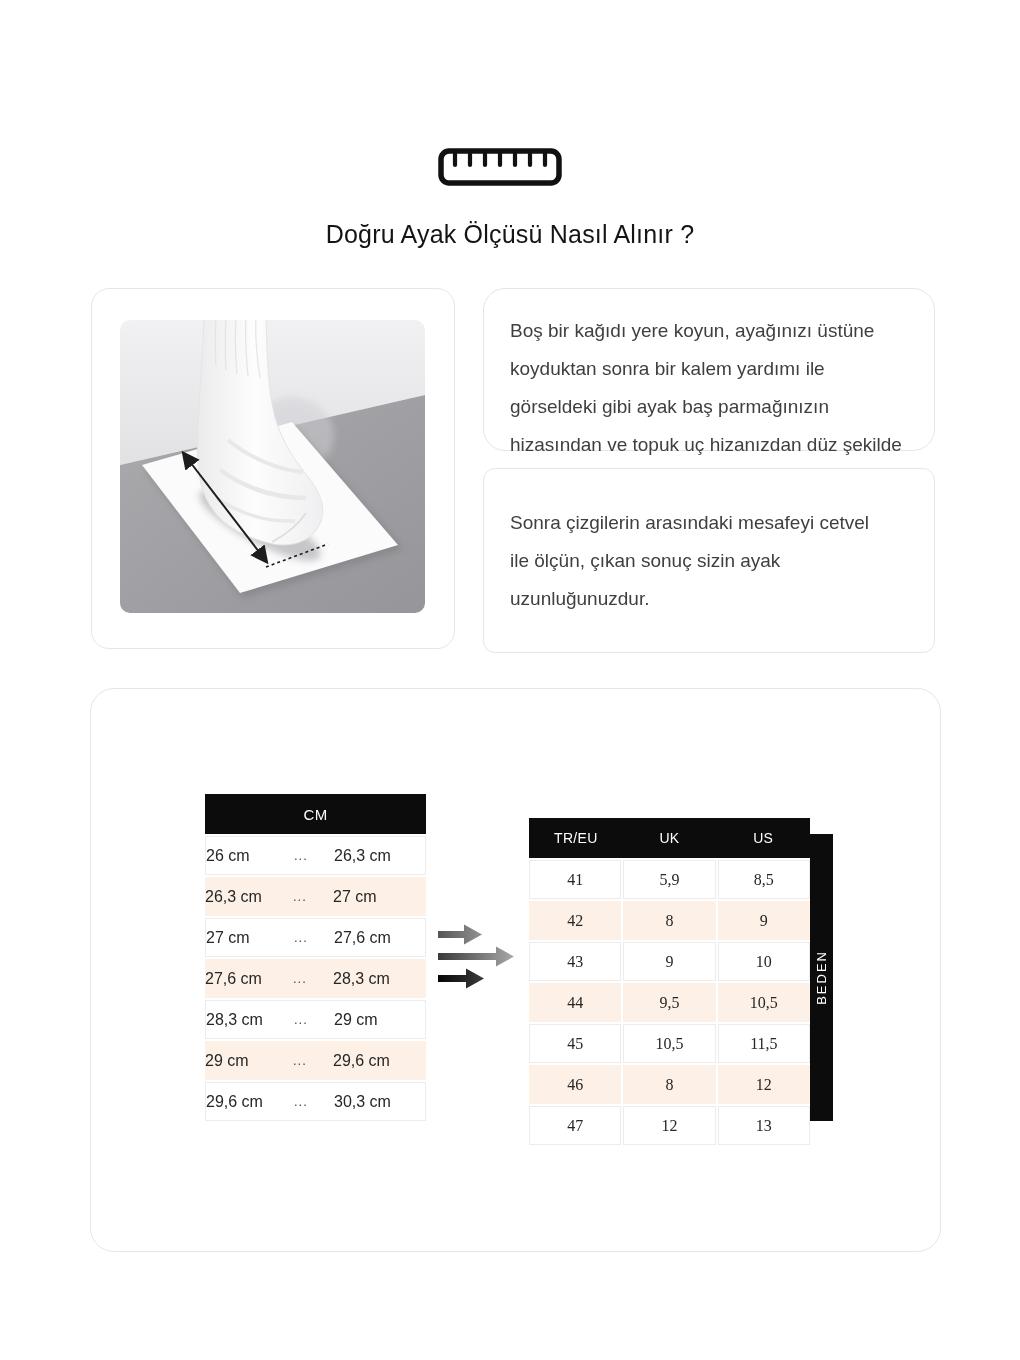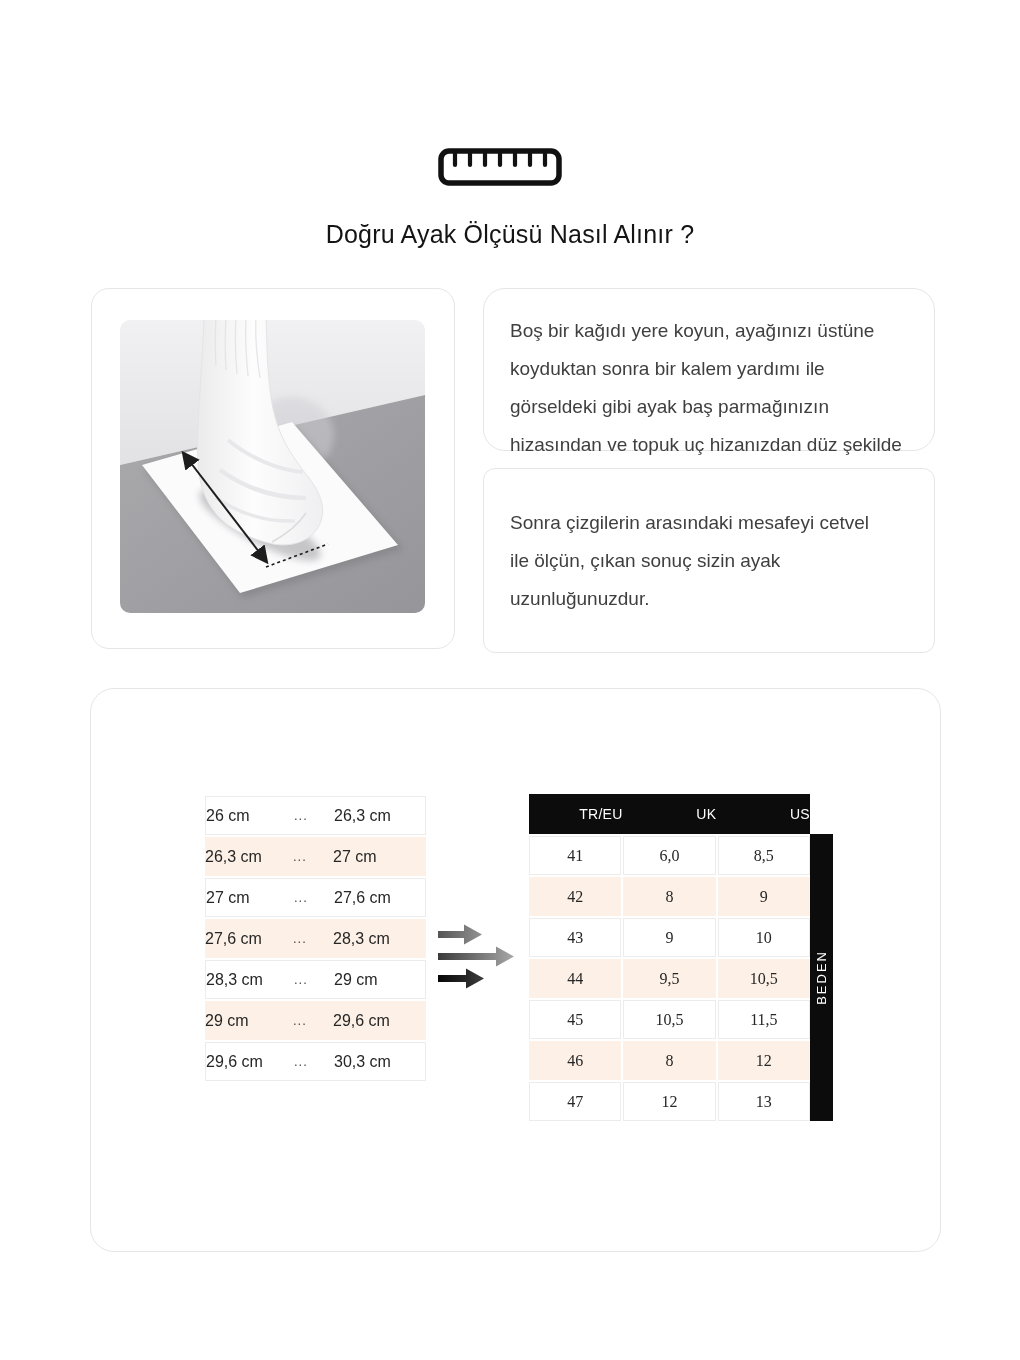--- a/index.html
+++ b/index.html
@@ -29,21 +29,21 @@
   
   #size-card{left:90px;top:688px;width:851px;height:564px;border-radius:24px;}
   #size-title{margin:0;padding-top:35px;text-align:center;font-size:25px;font-weight:700;color:#141414;}
   .tbl{position:absolute;}
   #cm-table{left:114px;top:105px;width:221px;}
   #eu-table{left:438px;top:105px;width:281px;}
   .tbl-header{
     height:40px;background:#0c0c0c;color:#ffffff;display:flex;
     align-items:center;justify-content:center;font-size:15px;letter-spacing:.3px;
   }
-  .eu-head{display:grid;grid-template-columns:1fr 1fr 1fr;text-align:right;align-items:center;font-size:14px;}
+  .eu-head{display:grid;grid-template-columns:1fr 1fr 1fr;text-align:center;align-items:center;font-size:14px;margin-top:24px;}
   .eu-head span{display:block;}
   .tbl-body{margin-top:2px;}
   .t-row{height:39px;margin-bottom:2px;box-sizing:border-box;font-size:16px;color:#262626;}
   .cm-row{display:grid;grid-template-columns:88px 40px 91px;align-items:center;text-align:left;}
   .cm-row:nth-child(odd){border:1px solid #ececec;background:#fff;}
   .cm-row:nth-child(even){background:#fdf1e7;}
   .cm-row .c1{font-size:13px;color:#4a4a4a;letter-spacing:1px;}
   .eu-row{display:grid;grid-template-columns:1fr 1fr 1fr;column-gap:2px;}
   .eu-row .cell{display:flex;align-items:center;justify-content:center;box-sizing:border-box;height:100%;font-family:Liberation Serif, serif;}
   .eu-row:nth-child(odd) .cell{background:#fff;border:1px solid #ececec;}
@@ -143,20 +143,21 @@
 <div class="card text-card" id="step1-card">
   <p>Boş bir kağıdı yere koyun, ayağınızı üstüne koyduktan sonra bir kalem yardımı ile görseldeki gibi ayak baş parmağınızın hizasından ve topuk uç hizanızdan düz şekilde çizin.</p>
 </div>
 <div class="card text-card" id="step2-card">
   <p>Sonra çizgilerin arasındaki mesafeyi cetvel ile ölçün, çıkan sonuç sizin ayak uzunluğunuzdur.</p>
 </div>
 
 <div class="card" id="size-card">
 
   <div class="tbl" id="cm-table">
+    <div class="tbl-header">CM</div>
     <div class="tbl-body">
         <div class="t-row cm-row">
           <span class="cell c0">26 cm</span>
           <span class="cell c1">...</span>
           <span class="cell c2">26,3 cm</span>
         </div>
         <div class="t-row cm-row">
           <span class="cell c0">26,3 cm</span>
           <span class="cell c1">...</span>
           <span class="cell c2">27 cm</span>
@@ -211,21 +212,21 @@
 
   <div class="tbl" id="eu-table">
     <div class="tbl-header eu-head">
       <span>TR/EU</span>
       <span>UK</span>
       <span>US</span>
     </div>
     <div class="tbl-body">
         <div class="t-row eu-row">
           <span class="cell">41</span>
-          <span class="cell">6,0</span>
+          <span class="cell">5,9</span>
           <span class="cell">8,5</span>
         </div>
         <div class="t-row eu-row">
           <span class="cell">42</span>
           <span class="cell">8</span>
           <span class="cell">9</span>
         </div>
         <div class="t-row eu-row">
           <span class="cell">43</span>
           <span class="cell">9</span>

